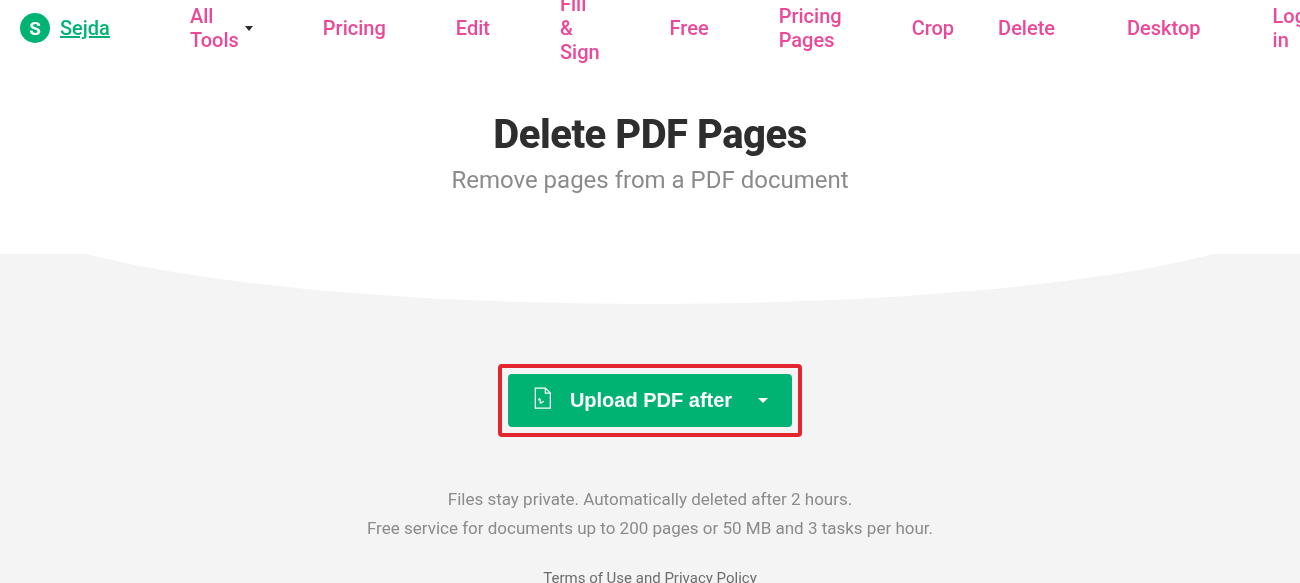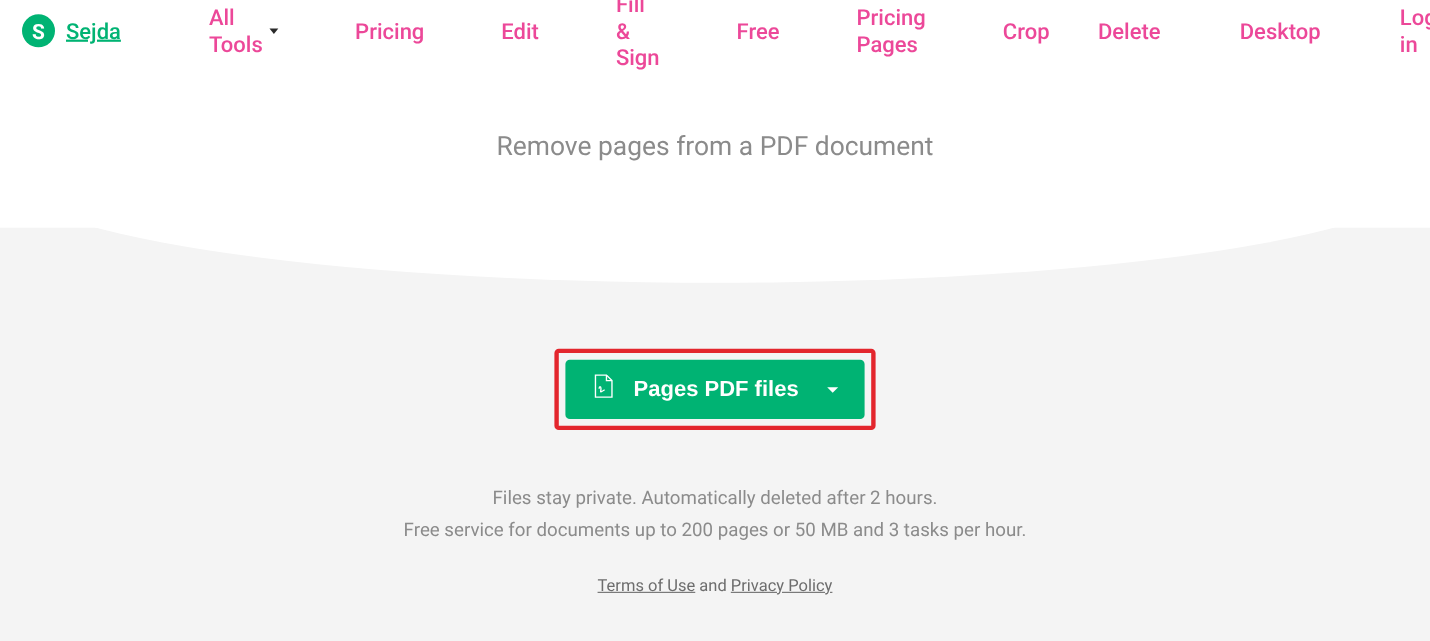--- a/index.html
+++ b/index.html
@@ -183,34 +183,35 @@
   </nav>
   <div class="nav-right">
     <div class="nav-item">Delete</div>
     <div class="nav-item">Desktop</div>
     <div class="nav-item">Log in</div>
   </div>
 </header>
 
 <main class="main">
   <div class="title-area">
+    <h1 class="page-title">Delete PDF Pages</h1>
     <p class="page-subtitle">Remove pages from a PDF document</p>
   </div>
 
   <div class="curve-section">
     <div class="upload-highlight">
       <button class="upload-button">
         <span class="pdf-icon">
           <svg viewBox="0 0 24 28">
             <path d="M4 2 L16 2 L22 8 L22 26 L4 26 Z"></path>
             <path d="M16 2 L16 8 L22 8"></path>
             <path d="M8 17 C8 14 10 14 10 17 C10 20 8 22 14 18"></path>
           </svg>
         </span>
-        <span>Pages PDF files</span>
+        <span>Upload PDF after</span>
         <span class="arrow-down-small"></span>
       </button>
     </div>
 
     <div class="info-text">Files stay private. Automatically deleted after 2 hours.</div>
     <div class="info-text">Free service for documents up to 200 pages or 50 MB and 3 tasks per hour.</div>
 
     <div class="legal-row">
       <a class="legal-link">Terms of Use</a><span> and </span><a class="legal-link">Privacy Policy</a>
     </div>

